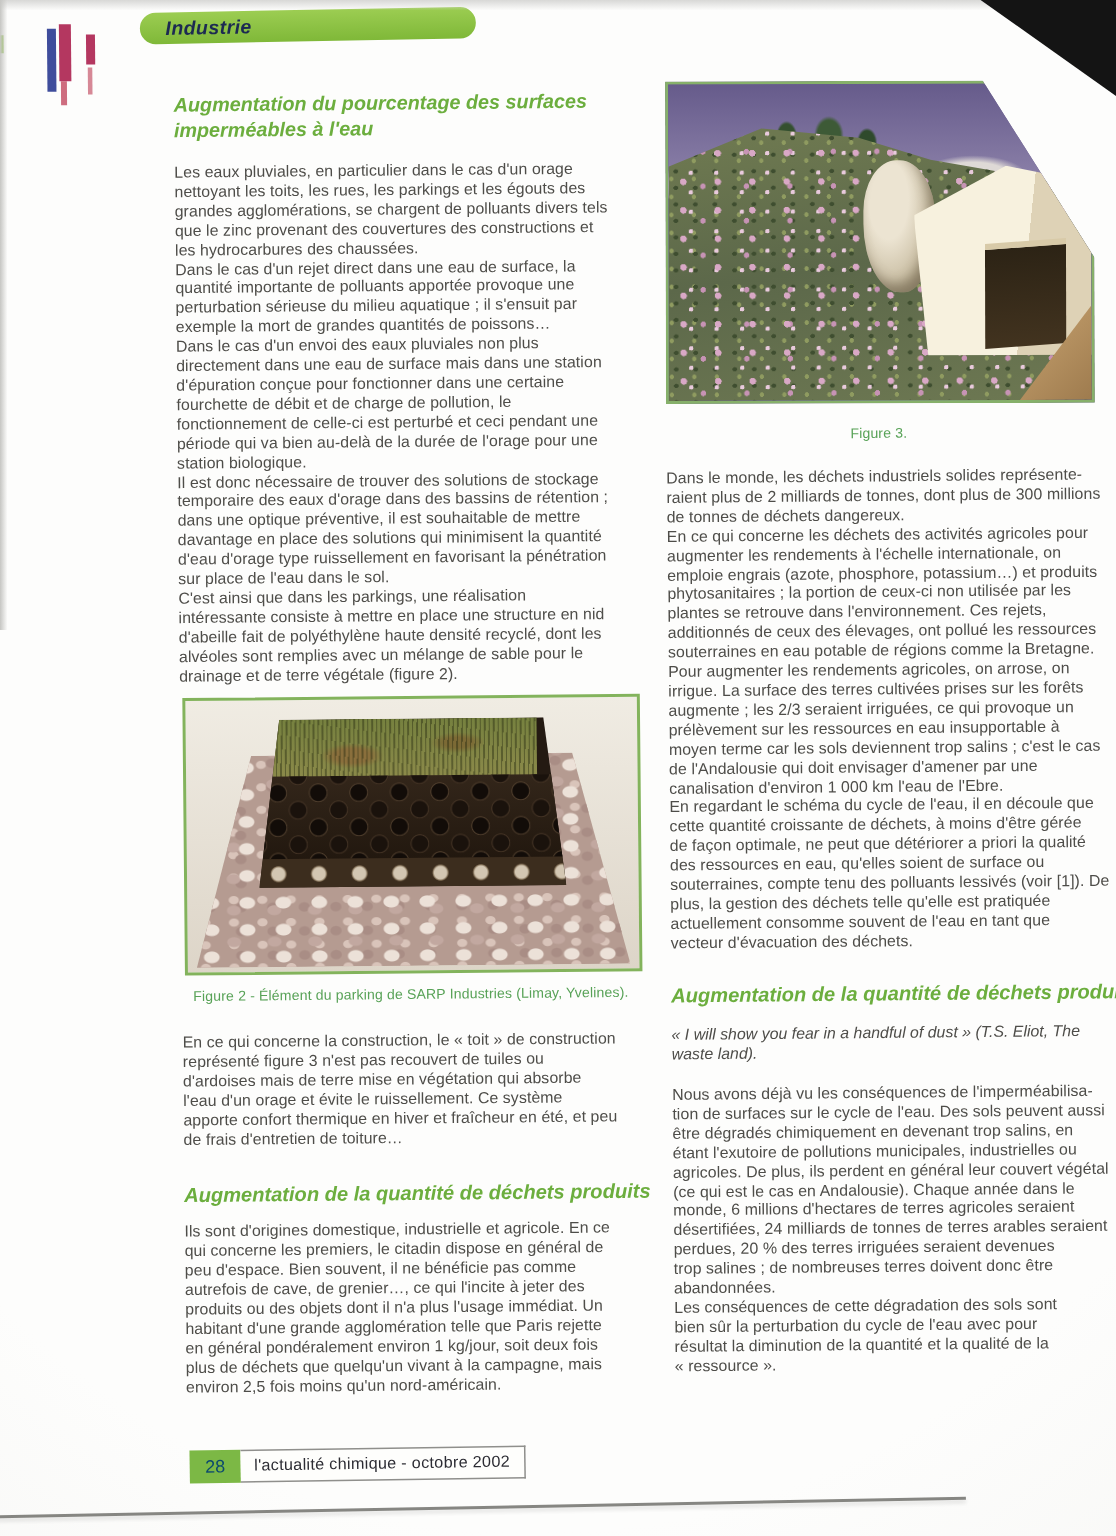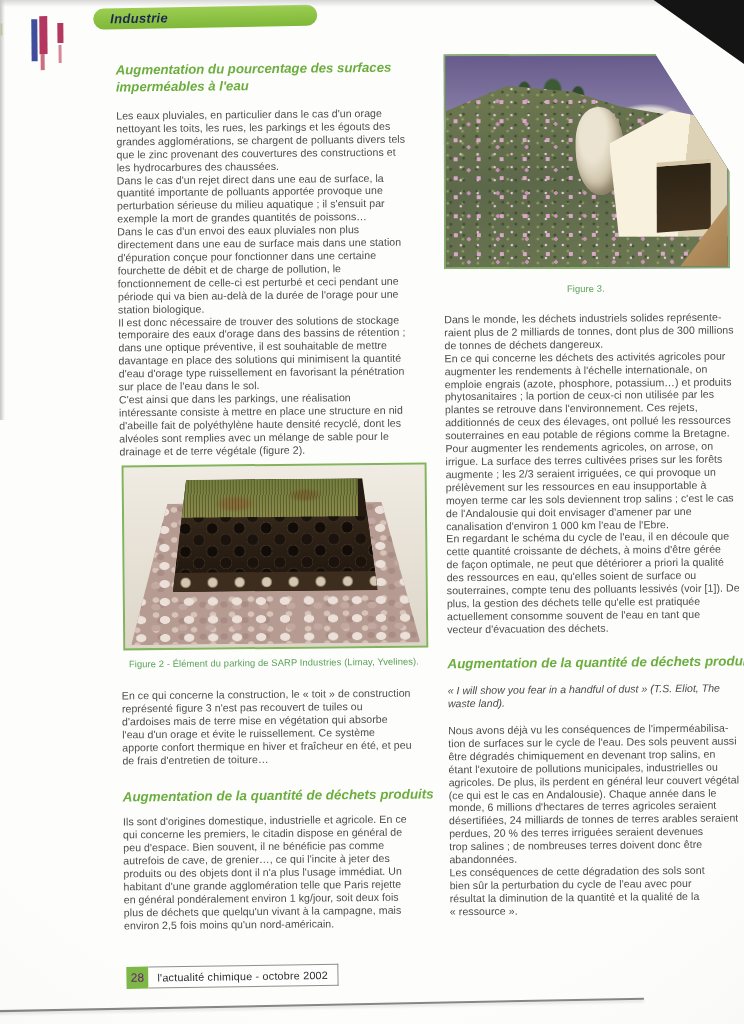--- a/index.html
+++ b/index.html
@@ -116,21 +116,21 @@
 
   
   .mt8{margin-top:8px;} .mt10{margin-top:10px;} .mt12{margin-top:12px;}
   .mt14{margin-top:14px;} .mt18{margin-top:18px;} .mt20{margin-top:20px;} .mt22{margin-top:22px;}
   .cap-left{width:301px;margin-left:2px;}
   .cap-right{width:284px;}
 
   
   .footer{position:absolute;left:122px;top:964px;display:flex;align-items:stretch;
     transform:rotate(-0.3deg);}
-  .page-num{width:22px;height:22px;background:#7cb845;color:#701a75;font-size:12px;
+  .page-num{width:34px;height:22px;background:#7cb845;color:#0c4a6e;font-size:12px;
     display:flex;align-items:center;justify-content:center;}
   .journal-box{height:20px;border:1px solid #8f8f8c;border-left:none;background:#fefefc;
     color:#2c2c33;font-size:10.8px;display:flex;align-items:center;padding:0 9px;
     letter-spacing:.2px;}
 </style>
 </head>
 <body>
 
 <div class="viewport">
   <div class="page-rotate">

